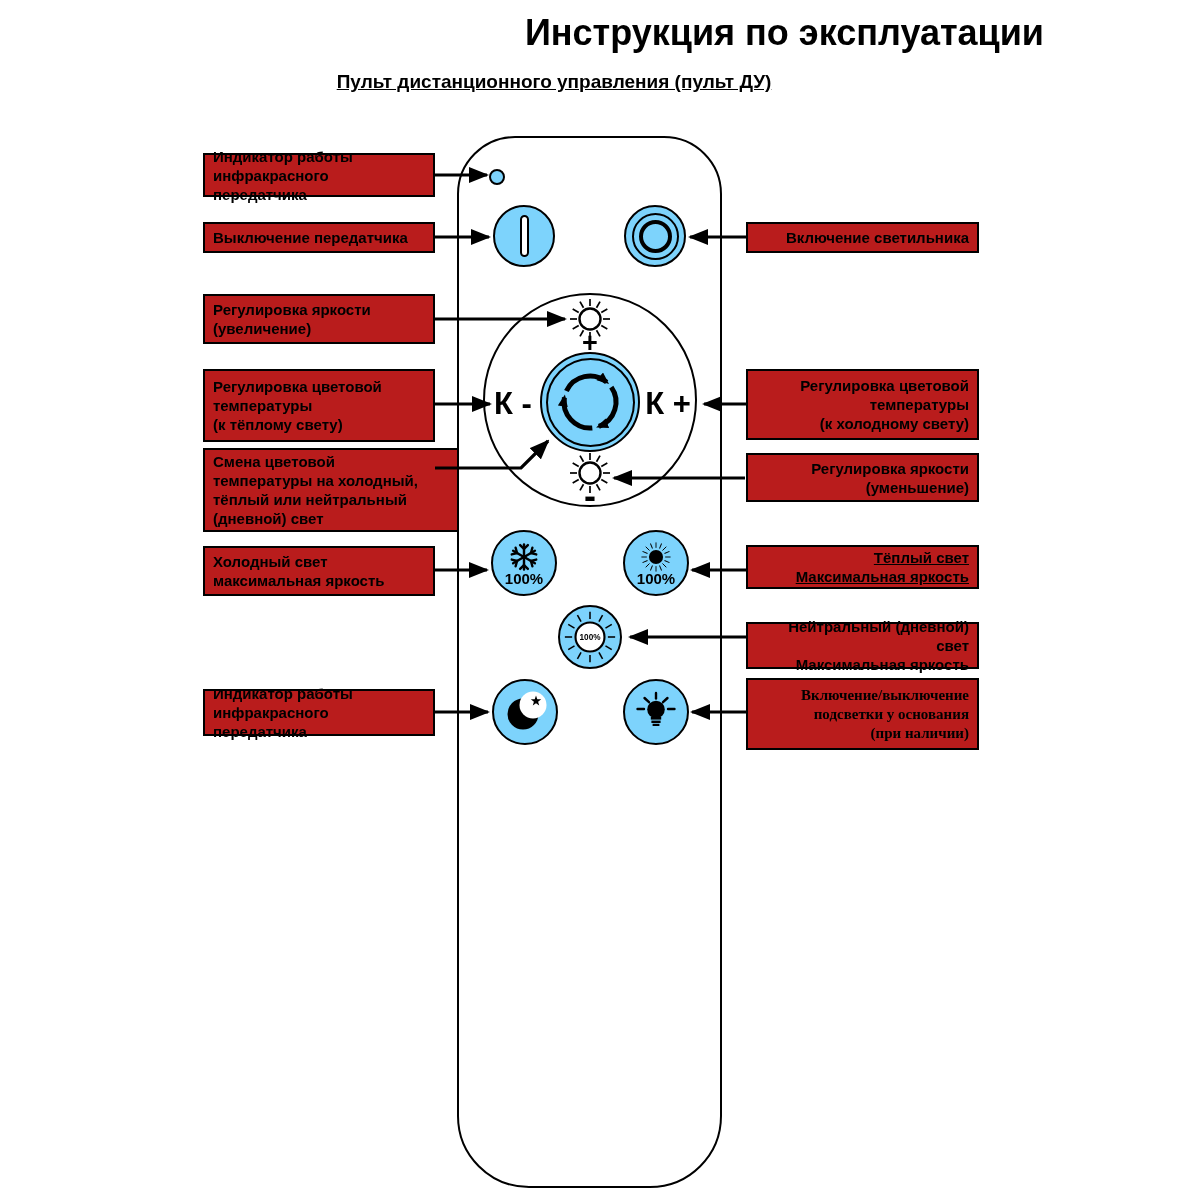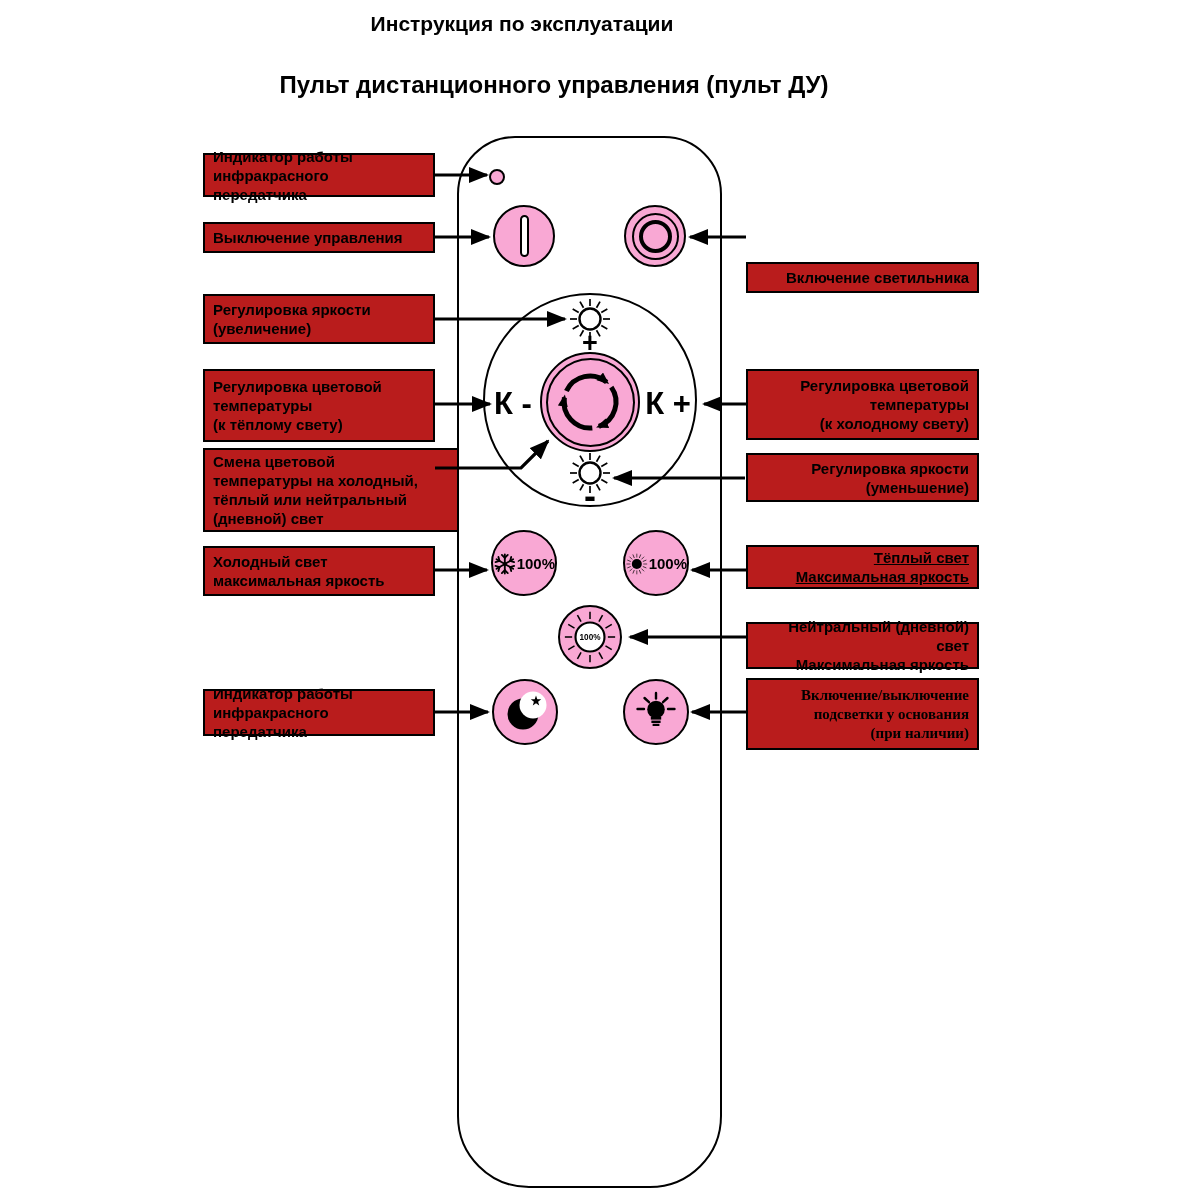--- a/index.html
+++ b/index.html
@@ -1,29 +1,29 @@
 <!DOCTYPE html>
 <html><head>
 <meta charset="utf-8">
 <style>
   html,body{margin:0;padding:0;}
   body{width:1200px;height:1200px;background:#fff;position:relative;
        font-family:"Liberation Sans",sans-serif;color:#000;overflow:hidden;}
-  .title{position:absolute;left:0;top:12px;width:1044px;text-align:center;
-         font-size:21px;font-weight:bold;}
+  .title{position:absolute;left:0;top:12px;width:1044px;text-align:right;
+         font-size:36px;font-weight:bold;}
   .subtitle{position:absolute;left:0;top:71px;width:1108px;text-align:center;
-         font-size:24px;font-weight:bold;}
+         font-size:19px;font-weight:bold;text-decoration:underline;}
   .callout{position:absolute;border:2px solid #000;background:#b91c1c;box-sizing:border-box;
          font-size:15px;font-weight:bold;line-height:19px;white-space:pre-line;
          display:flex;align-items:center;padding:3px 8px;}
   .callout.right{justify-content:flex-end;text-align:right;}
   .remote{position:absolute;left:457px;top:136px;width:265px;height:1052px;
          border:2px solid #000;border-radius:58px 58px 72px 72px;background:#fff;box-sizing:border-box;}
-  .circ{position:absolute;border:2.5px solid #000;border-radius:50%;background:#f9a8d4;box-sizing:border-box;
-         display:flex;flex-direction:row;align-items:center;justify-content:center;}
+  .circ{position:absolute;border:2.5px solid #000;border-radius:50%;background:#7dd3fc;box-sizing:border-box;
+         display:flex;flex-direction:column;align-items:center;justify-content:center;}
   .bigcirc{position:absolute;left:483px;top:293px;width:214px;height:214px;border:2px solid #000;
          border-radius:50%;box-sizing:border-box;background:#fff;}
   .pbar{width:9px;height:42px;border:2.5px solid #000;border-radius:5px;box-sizing:border-box;background:#fff;}
   .ring1{width:47px;height:47px;border:2.5px solid #000;border-radius:50%;box-sizing:border-box;
          display:flex;align-items:center;justify-content:center;}
   .ring2{width:33px;height:33px;border:4.5px solid #000;border-radius:50%;box-sizing:border-box;}
   .dialinner{width:89px;height:89px;border:2.5px solid #000;border-radius:50%;box-sizing:border-box;
          display:flex;align-items:center;justify-content:center;}
   .glyph{position:absolute;text-align:center;font-weight:bold;}
   .pct{font-size:15px;font-weight:bold;line-height:16px;margin-top:-1px;}
@@ -189,36 +189,36 @@
     </g>
     <circle cy="-2.5" r="8.8" fill="#000"></circle>
     <rect x="-5.2" y="5" width="10.4" height="2.6" fill="#000"></rect>
     <rect x="-4.6" y="8.6" width="9.2" height="2.4" fill="#000"></rect>
     <rect x="-3.4" y="11.8" width="6.8" height="2.2" fill="#000"></rect>
   </svg>
 </div>
 
 <div class="callout" style="left:203px;top:153px;width:232px;height:44px;">Индикатор работы
 инфракрасного передатчика</div>
-<div class="callout" style="left:203px;top:222px;width:232px;height:31px;">Выключение управления</div>
+<div class="callout" style="left:203px;top:222px;width:232px;height:31px;">Выключение передатчика</div>
 <div class="callout" style="left:203px;top:294px;width:232px;height:50px;">Регулировка яркости
 (увеличение)</div>
 <div class="callout" style="left:203px;top:369px;width:232px;height:73px;">Регулировка цветовой
 температуры
 (к тёплому свету)</div>
 <div class="callout" style="left:203px;top:448px;width:256px;height:84px;">Смена цветовой
 температуры на холодный,
 тёплый или нейтральный
 (дневной) свет</div>
 <div class="callout" style="left:203px;top:546px;width:232px;height:50px;">Холодный свет
 максимальная яркость</div>
 <div class="callout" style="left:203px;top:689px;width:232px;height:47px;">Индикатор работы
 инфракрасного передатчика</div>
 
-<div class="callout right" style="left:746px;top:222px;width:233px;height:31px;margin-top:40px;">Включение светильника</div>
+<div class="callout right" style="left:746px;top:222px;width:233px;height:31px;">Включение светильника</div>
 <div class="callout right" style="left:746px;top:369px;width:233px;height:71px;">Регулировка цветовой
 температуры
 (к холодному свету)</div>
 <div class="callout right" style="left:746px;top:453px;width:233px;height:49px;">Регулировка яркости
 (уменьшение)</div>
 <div class="callout right" style="left:746px;top:545px;width:233px;height:44px;text-decoration:underline;">Тёплый свет
 Максимальная яркость</div>
 <div class="callout right" style="left:746px;top:614px;width:233px;height:47px;margin-top:8px;">Нейтральный (дневной) свет
 Максимальная яркость</div>
 <div class="callout right" style="left:746px;top:678px;width:233px;height:72px;font-family:Liberation Serif, serif;">Включение/выключение

